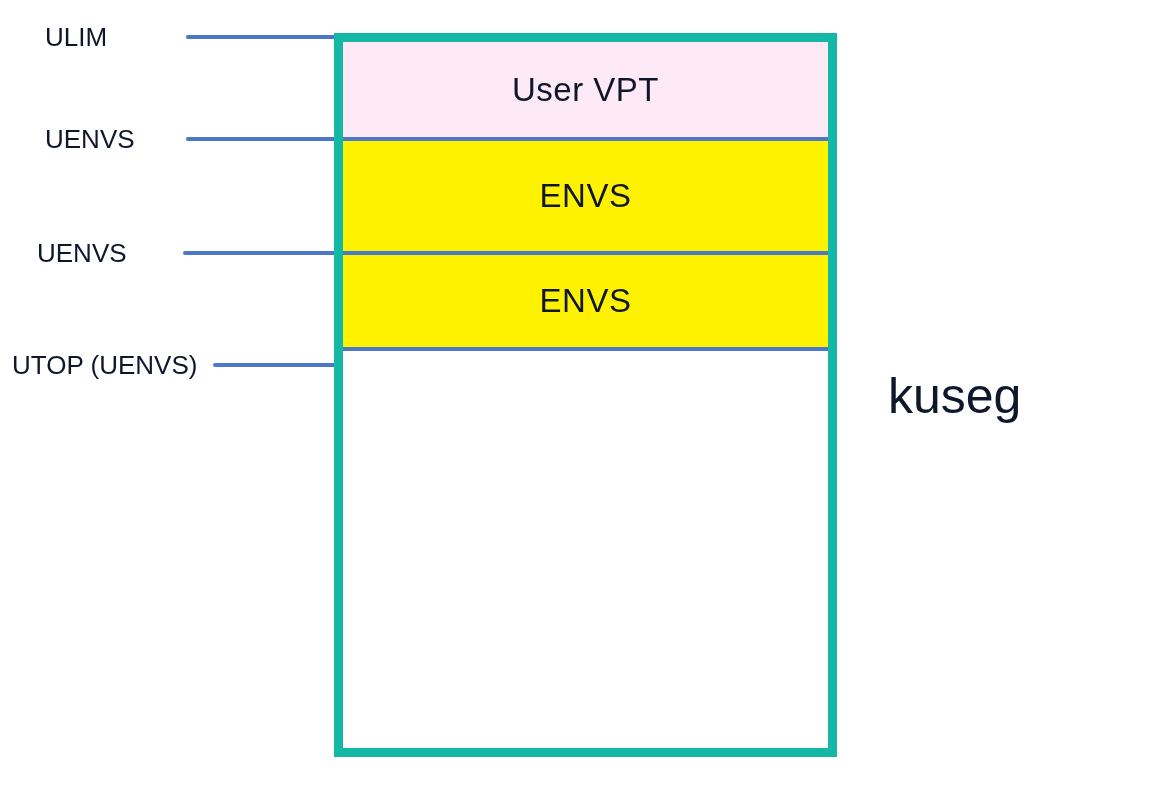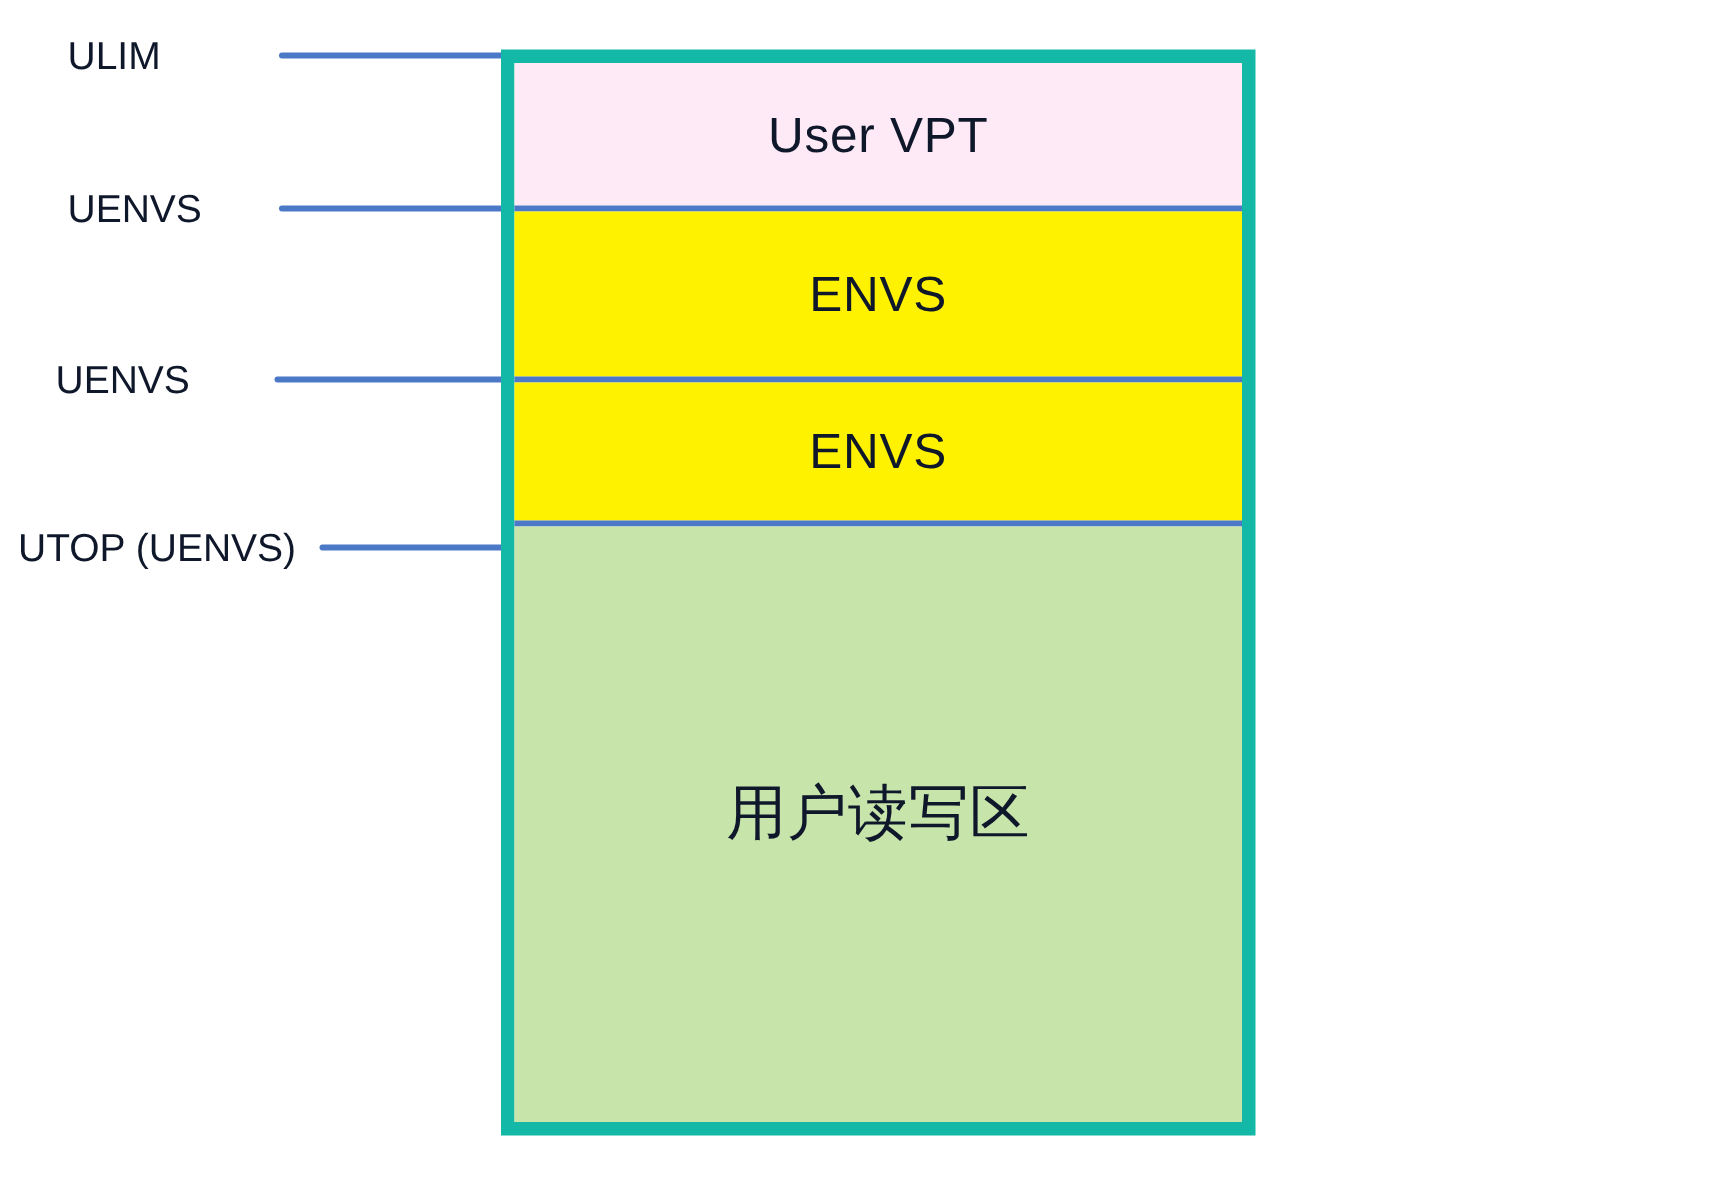--- a/index.html
+++ b/index.html
@@ -108,19 +108,17 @@
     </div>
     <div class="divider"></div>
     <div class="region region-pages" style="background: rgb(255, 242, 0);">
       <span>ENVS</span>
     </div>
     <div class="divider"></div>
     <div class="region region-envs" style="background: rgb(255, 242, 0);">
       <span>ENVS</span>
     </div>
     <div class="divider"></div>
-    <div class="region region-userrw" style="background: rgb(199, 228, 171);">
-      <span>用户读写区</span>
-    </div>
   </div>
 
+  <div class="seg-name">kuseg</div>
 
 </div>
 
 </body></html>

